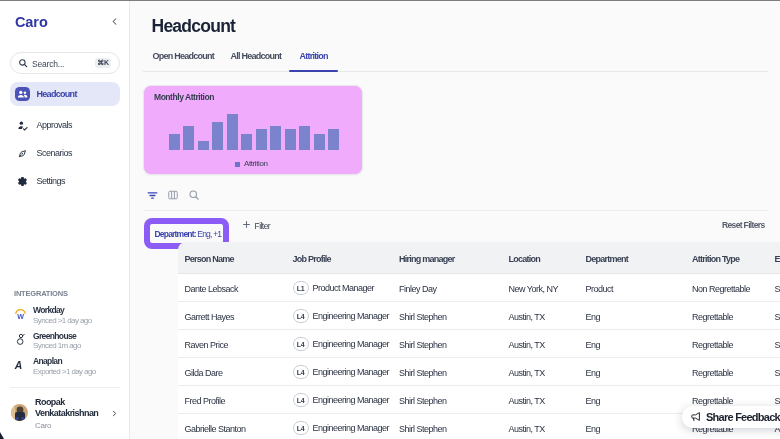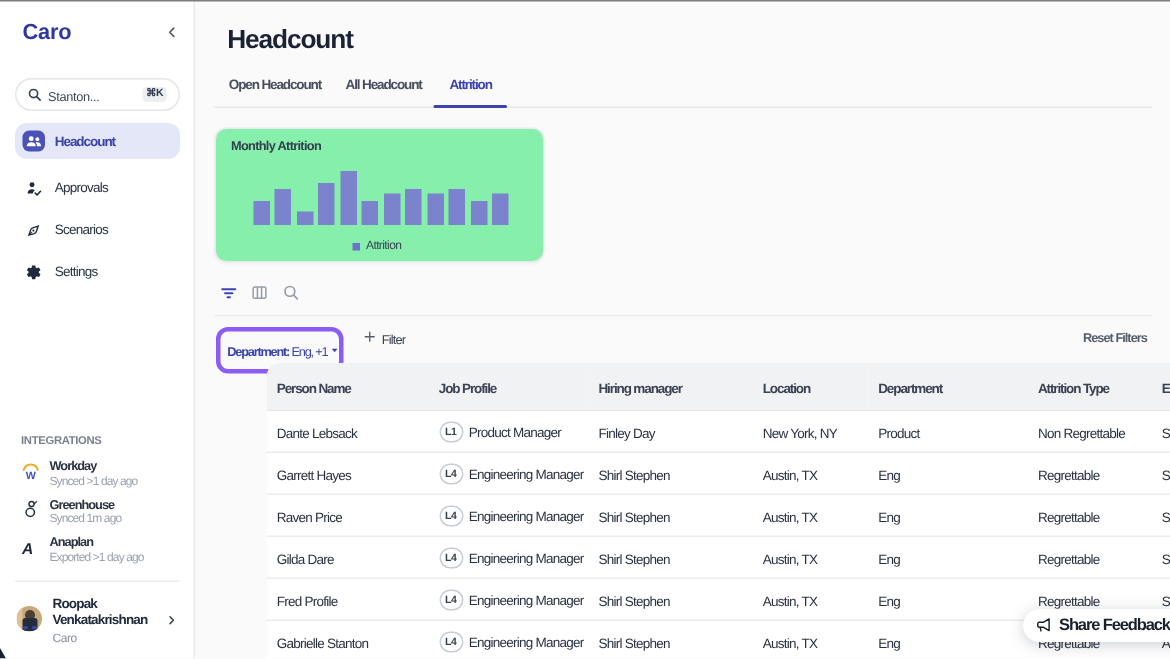--- a/index.html
+++ b/index.html
@@ -36,30 +36,30 @@
 
 
 .main { position:absolute; left:131px; top:0; width:649px; height:439px; }
 .h1 { position:absolute; left:20.5px; top:17.5px; font-size:17.5px; font-weight:bold; color:#1a2336; letter-spacing:-0.75px; line-height:17px; }
 .tabs { position:absolute; left:0; top:48px; width:649px; height:24px; }
 .tab { position:absolute; top:4px; font-size:9px; font-weight:bold; letter-spacing:-0.75px; color:#454d5e; line-height:9px; }
 .tab.t1 { left:21.5px; } .tab.t2 { left:99.4px; } .tab.t3 { left:168.6px; color:#3a43ae; }
 .tabline { position:absolute; left:12px; top:71.2px; width:625px; height:1px; background:#e7e8ea; }
 .tabind { position:absolute; left:158.3px; top:70px; width:48.4px; height:2px; background:#3a43ae; border-radius:1px; z-index:2; }
 
-.card { position:absolute; left:12px; top:85px; width:220px; height:90px; background:#86efac; border:1px solid #e8e9ec; border-radius:8px; box-shadow:0 1px 2px rgba(20,30,60,0.04); }
+.card { position:absolute; left:12px; top:85px; width:220px; height:90px; background:#f0abfc; border:1px solid #e8e9ec; border-radius:8px; box-shadow:0 1px 2px rgba(20,30,60,0.04); }
 .cardtitle { position:absolute; left:10px; top:7px; font-size:8.5px; font-weight:bold; letter-spacing:-0.45px; color:#333d4f; line-height:8.5px; }
 .bars { position:absolute; left:23px; top:27px; width:172px; height:37px; }
 .bar { position:absolute; bottom:0; width:11px; background:#7a83cb; }
 .legend { position:absolute; left:91px; top:74px; font-size:8px; letter-spacing:-0.4px; color:#3a4354; line-height:8px; }
 .legsq { display:inline-block; width:5px; height:5px; background:#6a74c8; margin-right:4px; vertical-align:-0.5px; }
 
 .toolbar { position:absolute; left:12px; top:188px; height:16px; }
 .sep2 { position:absolute; left:12px; top:209.5px; width:625px; height:1px; background:#ecedef; }
-.chip { position:absolute; left:12.5px; top:218px; width:85px; height:31px; border:3px solid #8b5cf6; border-radius:8px; display:flex; align-items:center; padding-left:5px; font-size:8.5px; letter-spacing:-0.8px; color:#3a43ae; white-space:nowrap; }
+.chip { position:absolute; left:12.5px; top:218px; width:85px; height:31px; border:6px solid #8b5cf6; border-radius:8px; display:flex; align-items:center; padding-left:5px; font-size:8.5px; letter-spacing:-0.8px; color:#3a43ae; white-space:nowrap; }
 .addfilter { position:absolute; left:123.5px; top:221.5px; font-size:8.5px; letter-spacing:-0.55px; color:#39404e; line-height:9px; }
 .plusicon { position:absolute; left:110.5px; top:219.5px; }
 .resetf { position:absolute; left:591px; top:221px; font-size:8.5px; font-weight:bold; letter-spacing:-0.65px; color:#555d6b; line-height:9px; }
 
 .tablewrap { position:absolute; left:19px; top:242px; width:624px; height:197px; overflow:hidden; border-radius:8px 8px 0 0;margin-left:28px; }
 table { border-collapse:collapse; table-layout:fixed; width:710px; }
 col.c1{width:108px} col.c2{width:106.5px} col.c3{width:109.5px} col.c4{width:77px} col.c5{width:106.5px} col.c6{width:82.5px} col.c7{width:120px}
 thead th { height:31px; background:#f1f2f4; font-size:9px; font-weight:bold; letter-spacing:-0.75px; color:#3a4254; text-align:left; padding:3px 0 0 6.5px; border-bottom:1px solid #e4e6e9; }
 tbody td { height:28px; background:#fff; font-size:9px; letter-spacing:-0.5px; color:#2a3242; padding:3px 0 0 6.5px; border-bottom:1px solid #eaecef; white-space:nowrap; }
 .jpcell { display:flex; align-items:center; height:22px; margin-top:-2px; }
@@ -75,21 +75,21 @@
 <div class="sidebar">
   <div class="logo">Caro</div>
   <svg class="collapse" viewBox="0 0 24 24" fill="none" stroke="#4b5563" stroke-width="2.2" stroke-linecap="round" stroke-linejoin="round">
       <path d="M15 18l-6-6 6-6"></path>
     </svg>
   <div class="searchbox">
     <svg class="mag" width="10" height="10" viewBox="0 0 24 24" fill="none" stroke="#343e54" stroke-width="2.6" stroke-linecap="round">
         <circle cx="10.5" cy="10.5" r="6.5"></circle>
         <path d="M15.5 15.5L21 21"></path>
       </svg>
-    <span class="stext">Stanton...</span>
+    <span class="stext">Search...</span>
     <span class="kbd">⌘K</span>
   </div>
   <div class="navpill">
     <div class="nicon">
       <svg width="15" height="14.5" viewBox="0 0 24 24" fill="#fff">
           <circle cx="9.2" cy="9" r="2.7"></circle>
           <path d="M4.2 17.5c0-2.7 2.2-4.4 5-4.4s5 1.7 5 4.4z"></path>
           <circle cx="16" cy="9.6" r="2.1"></circle>
           <path d="M15.6 17.5v-.2c0-1.6-.6-2.9-1.6-3.9.6-.2 1.3-.4 2-.4 2.3 0 4 1.5 4 3.7v.8z"></path>
         </svg>

